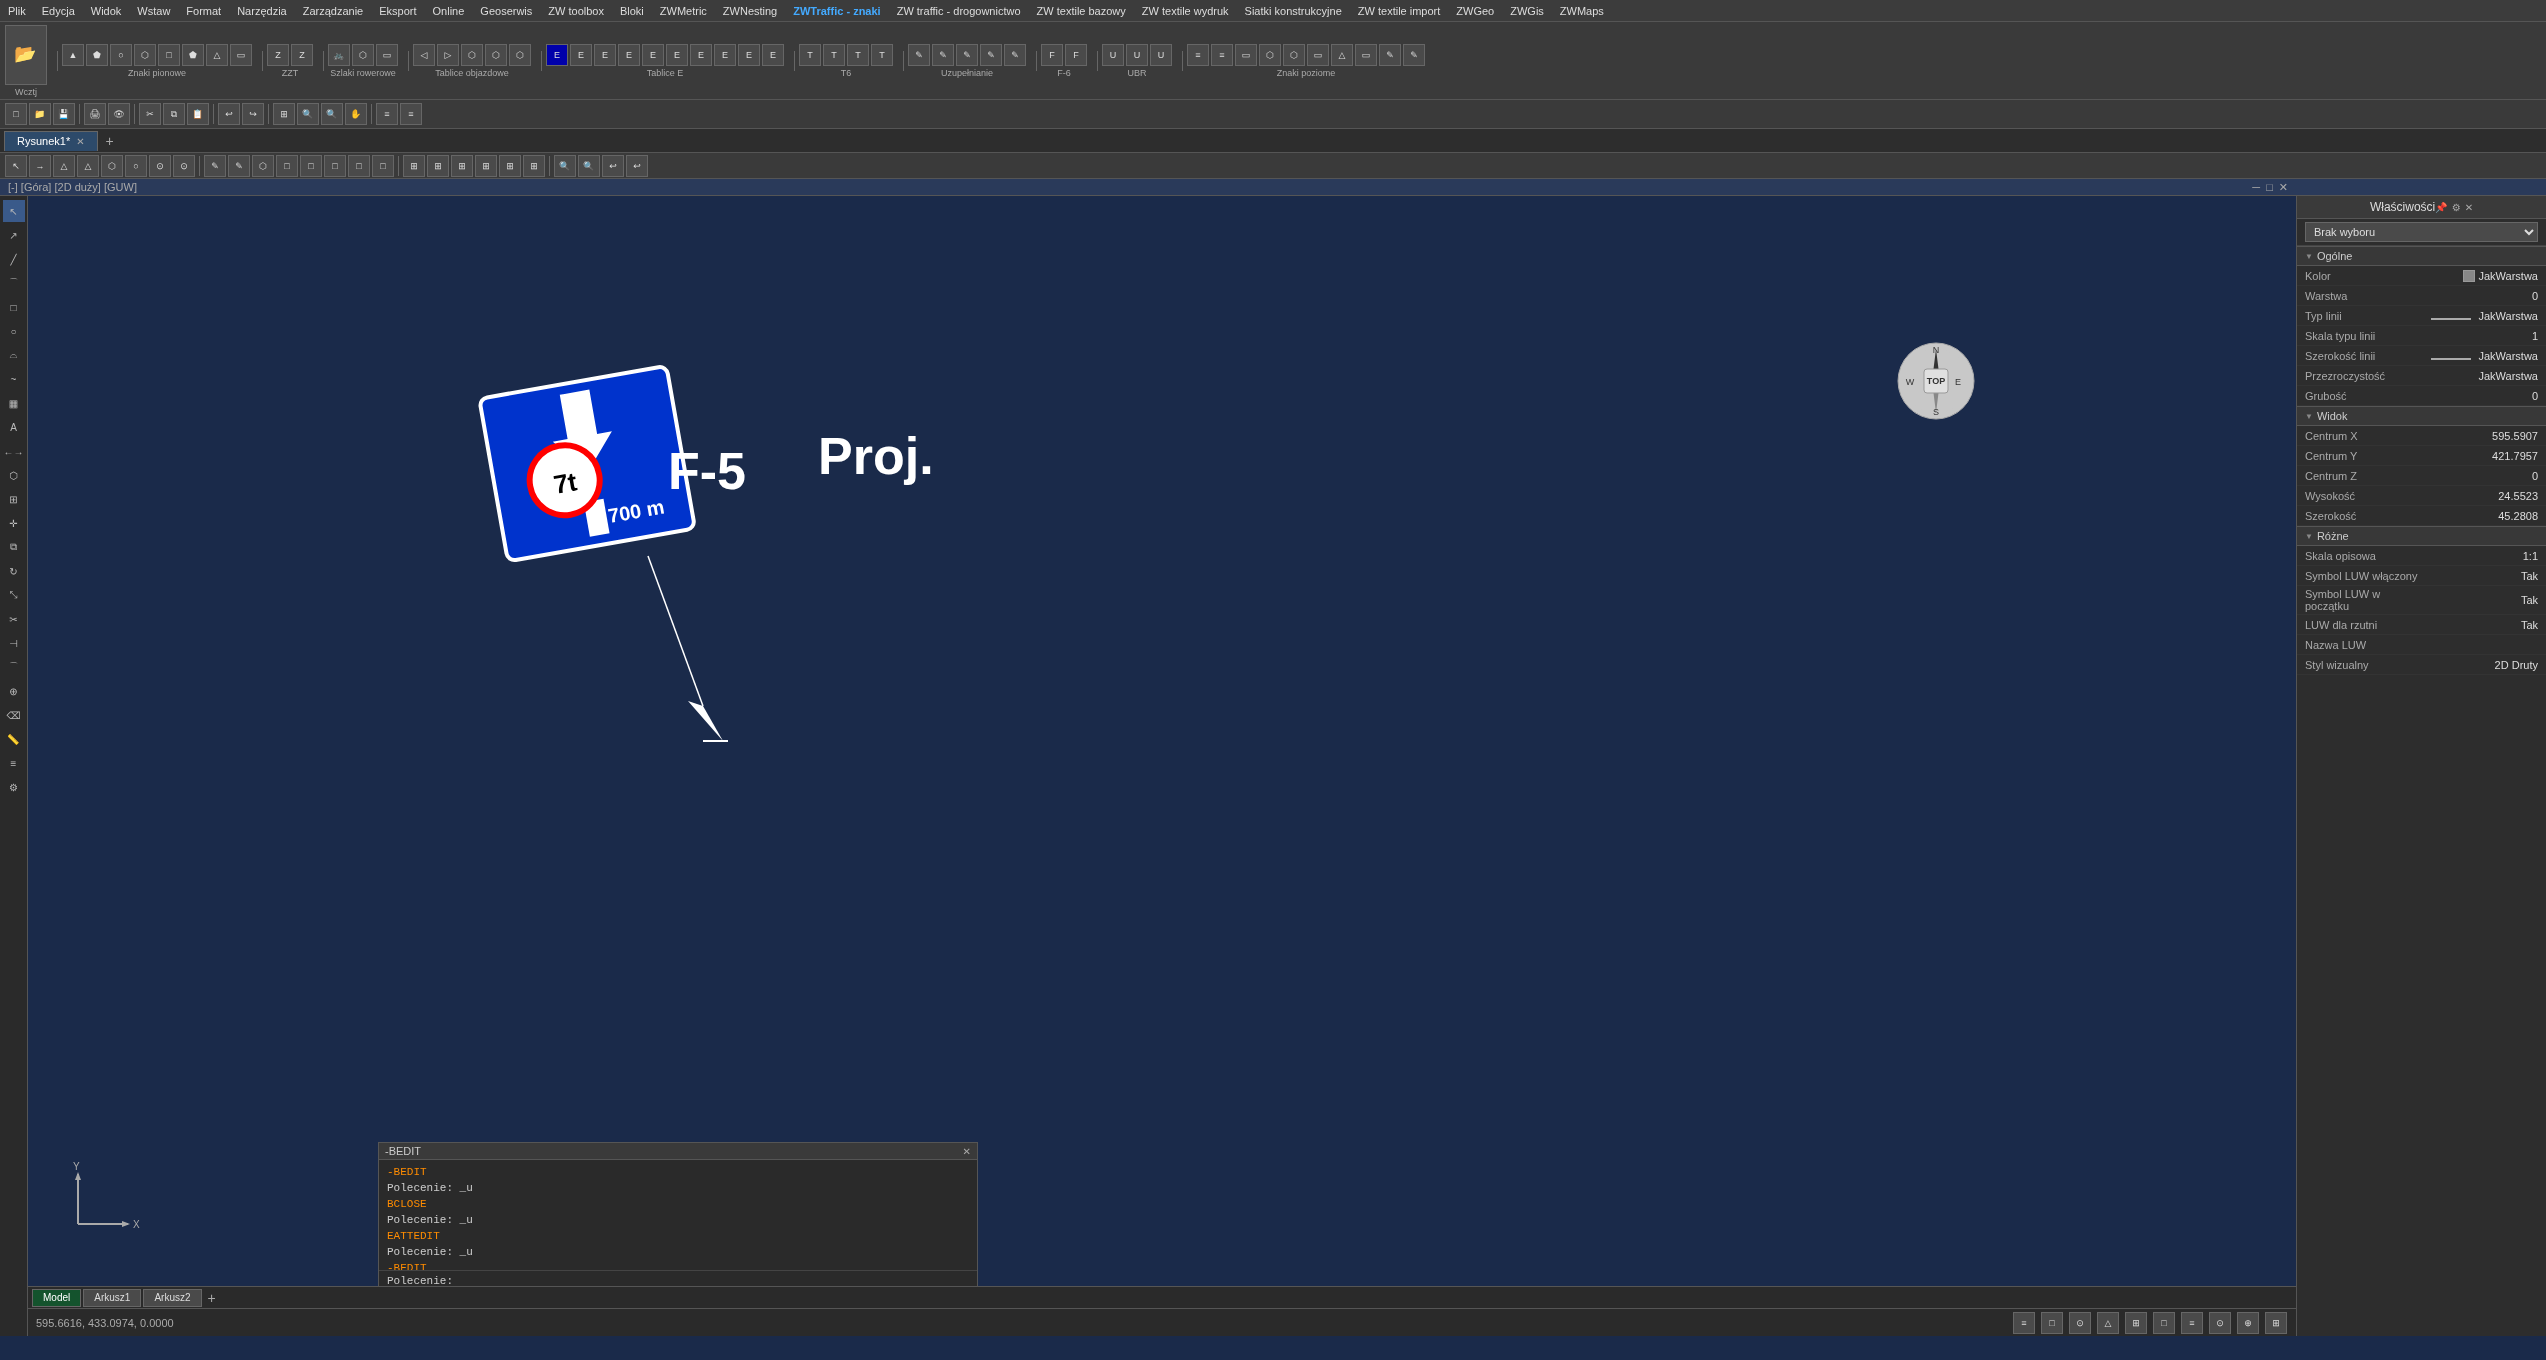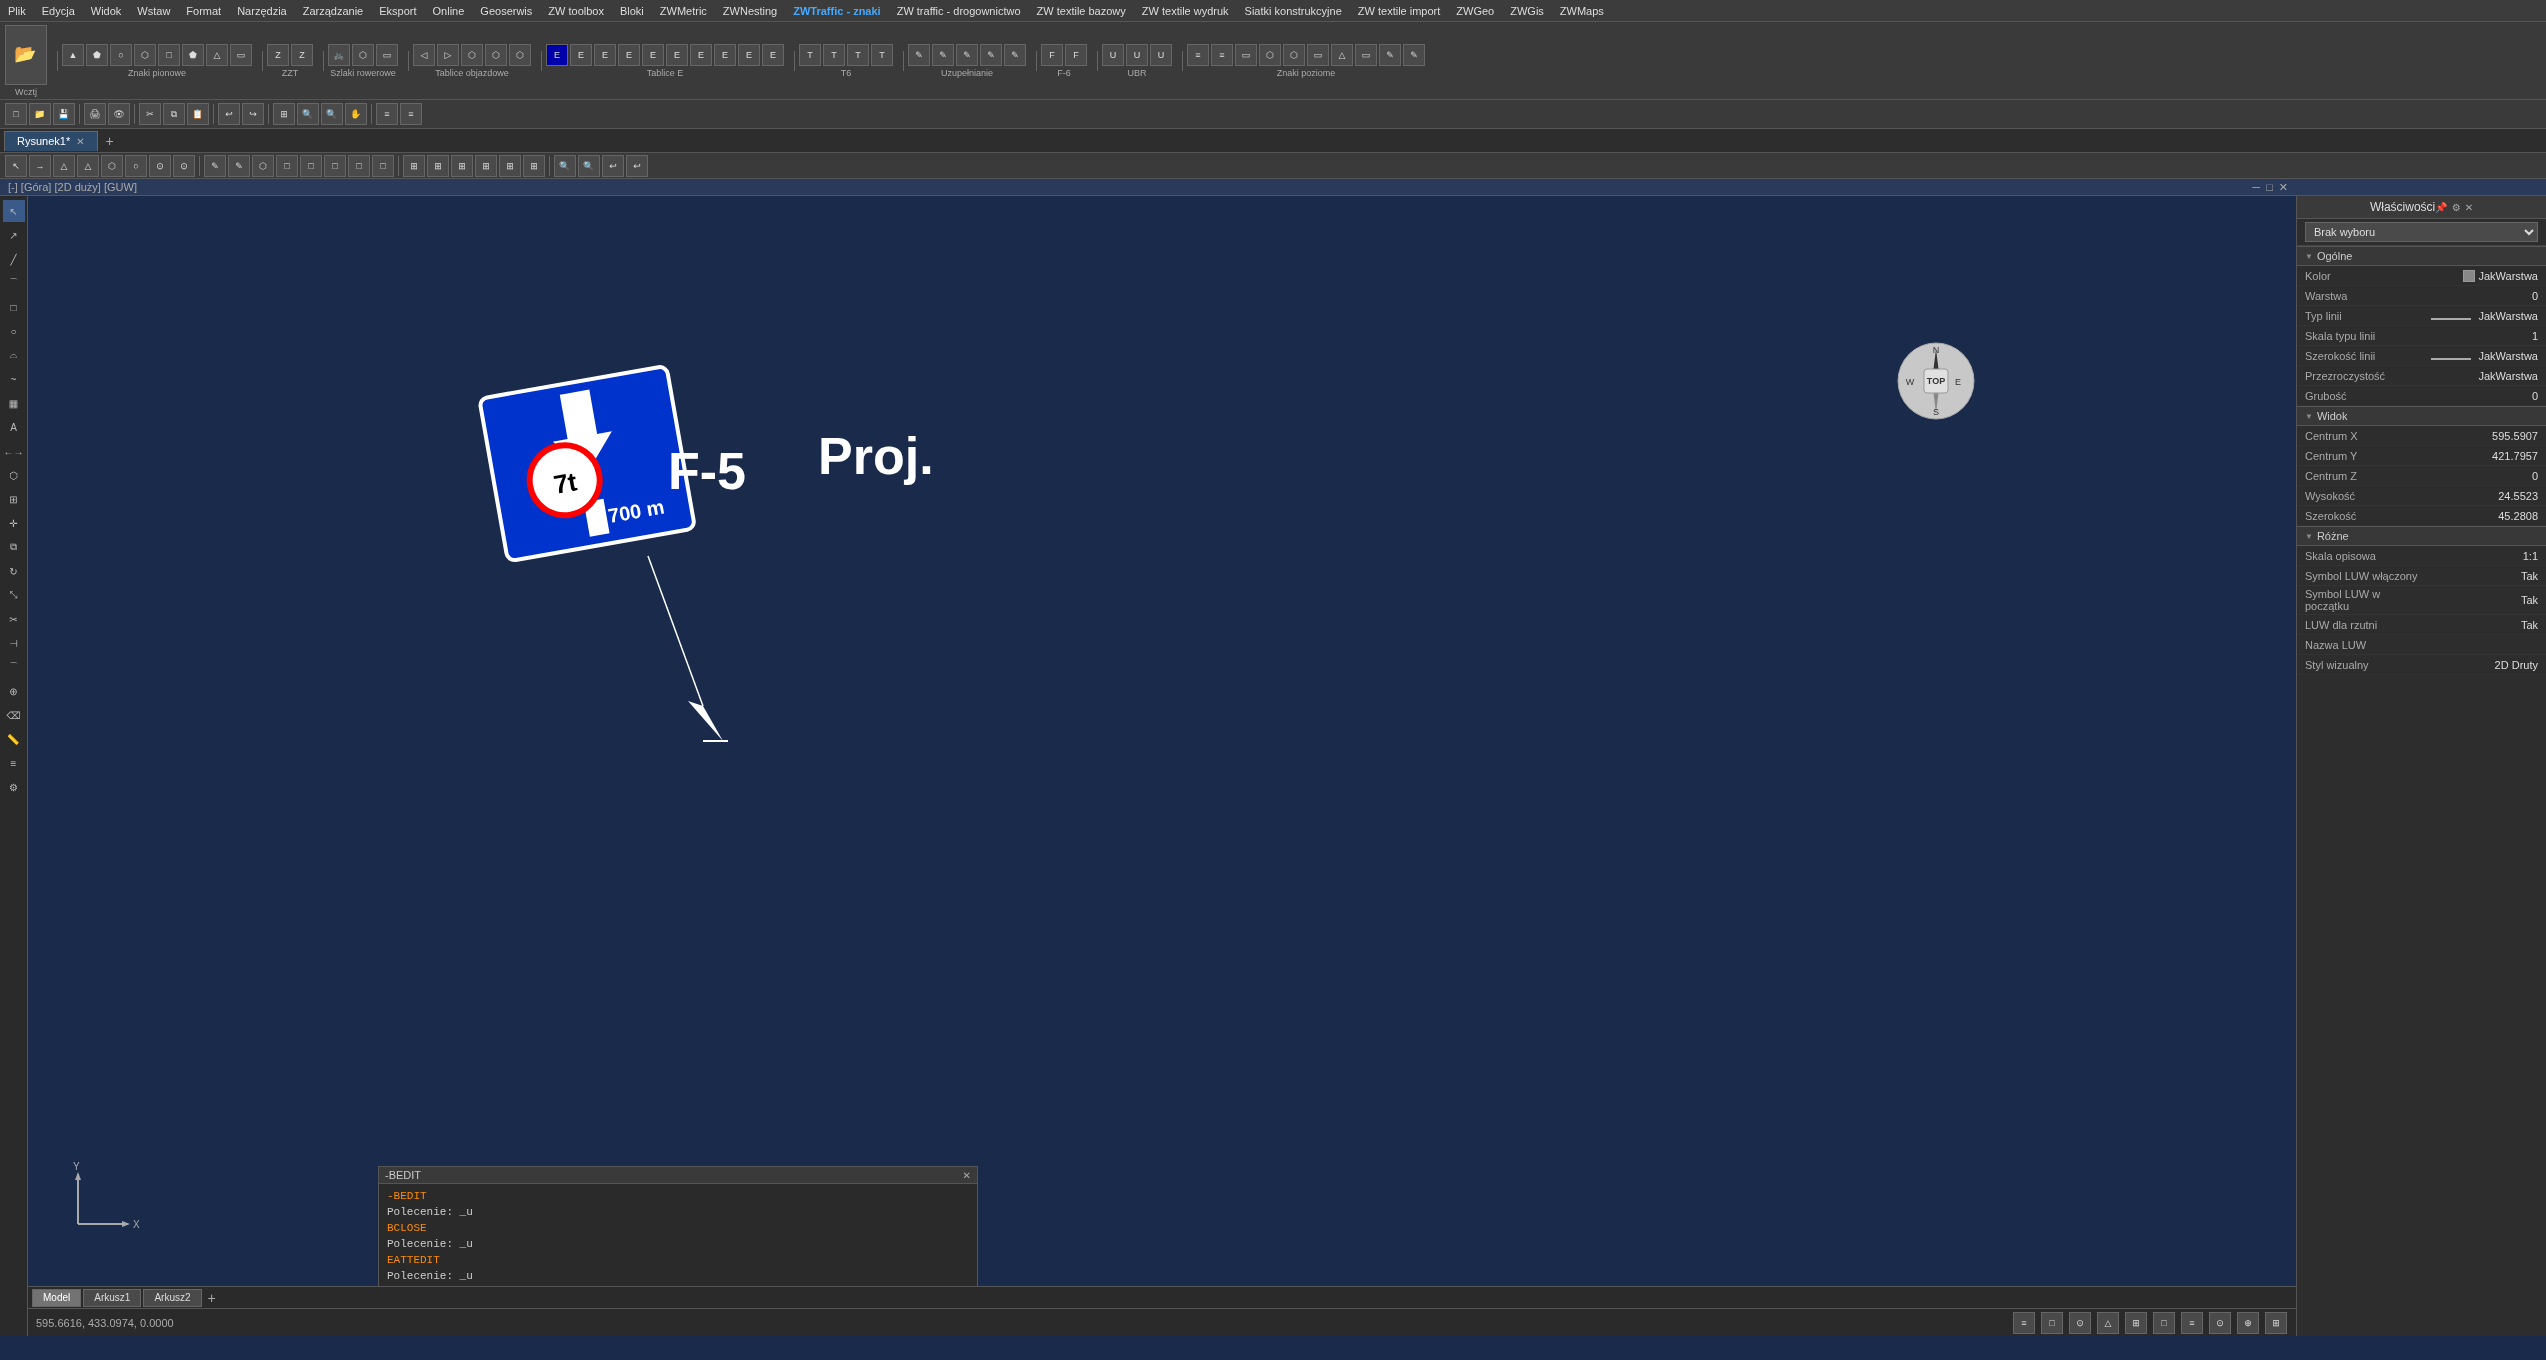--- a/index.html
+++ b/index.html
@@ -123,21 +123,21 @@
     
     #status-bar {
       position: absolute; bottom: 0; left: 0; right: 0; height: 28px; background: #2a2a2a;
       border-top: 1px solid #555; display: flex; align-items: center; padding: 0 8px;
       font-size: 11px; color: #aaa;
     }
     .status-item { margin-right: 12px; }
 
     
     #command-window {
-      position: absolute; bottom: 20px; left: 350px; width: 600px; background: #2a2a2a;
+      position: absolute; bottom: 44px; left: 350px; width: 600px; background: #2a2a2a;
       border: 1px solid #555;
     }
     .command-titlebar {
       background: #3a3a3a; padding: 2px 6px; display: flex; align-items: center;
       justify-content: space-between; border-bottom: 1px solid #555;
     }
     .command-close { color: #aaa; cursor: pointer; font-size: 10px; }
     .command-content {
       padding: 4px 8px; height: 110px; overflow-y: auto; font-size: 11px;
       font-family: 'Courier New', monospace;
@@ -158,21 +158,21 @@
     #bottom-tabs {
       position: absolute; bottom: 28px; left: 0; right: 0; height: 22px;
       background: #2a2a2a; border-top: 1px solid #555; display: flex; align-items: center;
       padding-left: 4px;
     }
     .bottom-tab {
       height: 18px; padding: 0 10px; background: #4a4a4a; border: 1px solid #666;
       font-size: 10px; color: #ddd; cursor: pointer; display: flex; align-items: center;
       margin-right: 2px;
     }
-    .bottom-tab.active { background: #737373; color: #fff; text-align: center; }
+    .bottom-tab.active { background: #14532d; color: #fff; text-align: center; }
     .bottom-tab-add { color: #aaa; font-size: 14px; cursor: pointer; padding: 0 4px; }
 
     
     .tool-group-wrap {
       display: flex; flex-direction: column; align-items: center; margin-right: 6px;
     }
     .tool-group-btns { display: flex; flex-wrap: wrap; }
     .tool-group-lbl {
       font-size: 9px; color: #aaa; white-space: nowrap; margin-top: 1px;
     }

